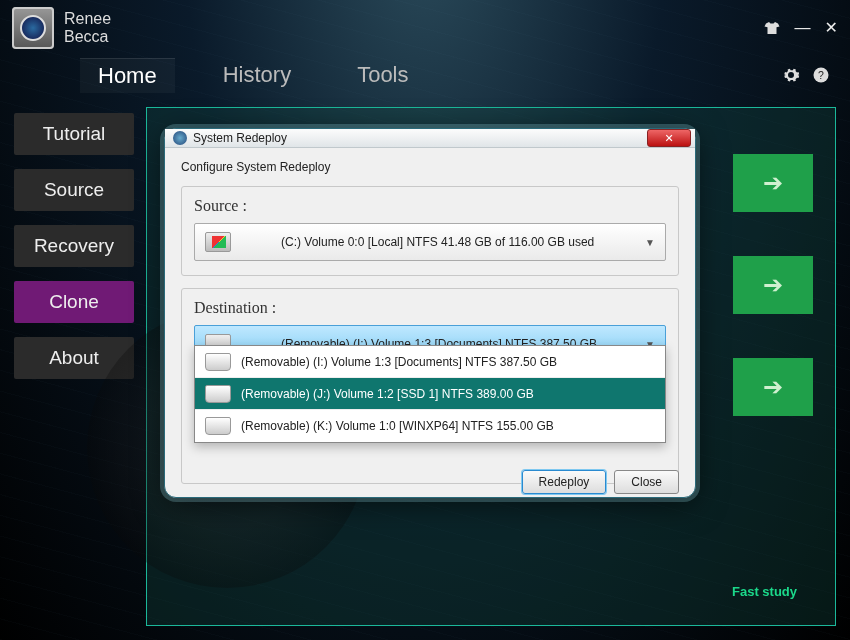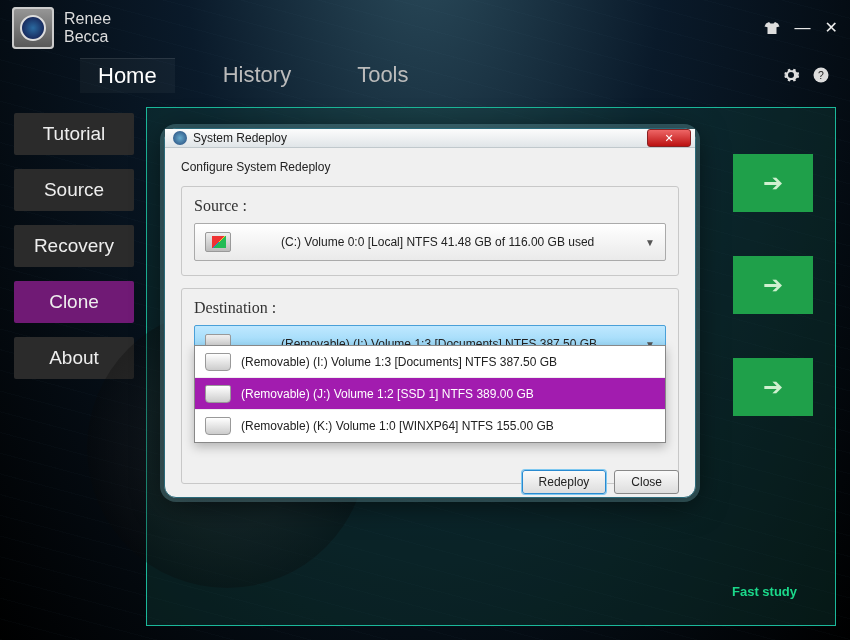--- a/index.html
+++ b/index.html
@@ -121,21 +121,21 @@
 .dropdown {
   position: absolute; left: 12px; right: 12px; top: 56px;
   background: #fff; border: 1px solid #888; z-index: 10;
   box-shadow: 0 4px 10px rgba(0,0,0,0.25);
 }
 .dd-item {
   height: 32px; display: flex; align-items: center; padding: 0 10px; font-size: 12px; cursor: pointer;
   border-bottom: 1px solid #eee;
 }
 .dd-item:last-child { border-bottom: none; }
-.dd-item.highlight { background: #a21caf; color: #fff; align-items: center; }
+.dd-item.highlight { background: #0f766e; color: #fff; align-items: center; }
 .dd-item .disk-icon {
   width: 26px; height: 18px; background: linear-gradient(#fff,#ccc); border: 1px solid #999;
   border-radius: 2px 2px 4px 4px; margin-right: 10px;
 }
 
 .dlg-buttons {
   position: absolute; bottom: 10px; right: 16px; display: flex; gap: 8px;
 }
 .dlg-btn {
   height: 24px; padding: 8px 16px; font-size: 12px; border: 1px solid #888; border-radius: 3px;

